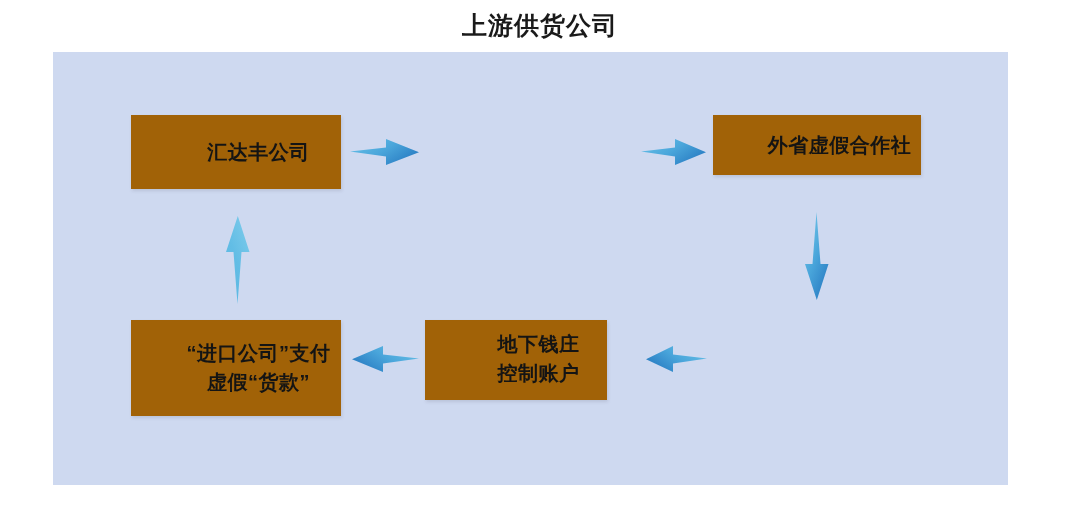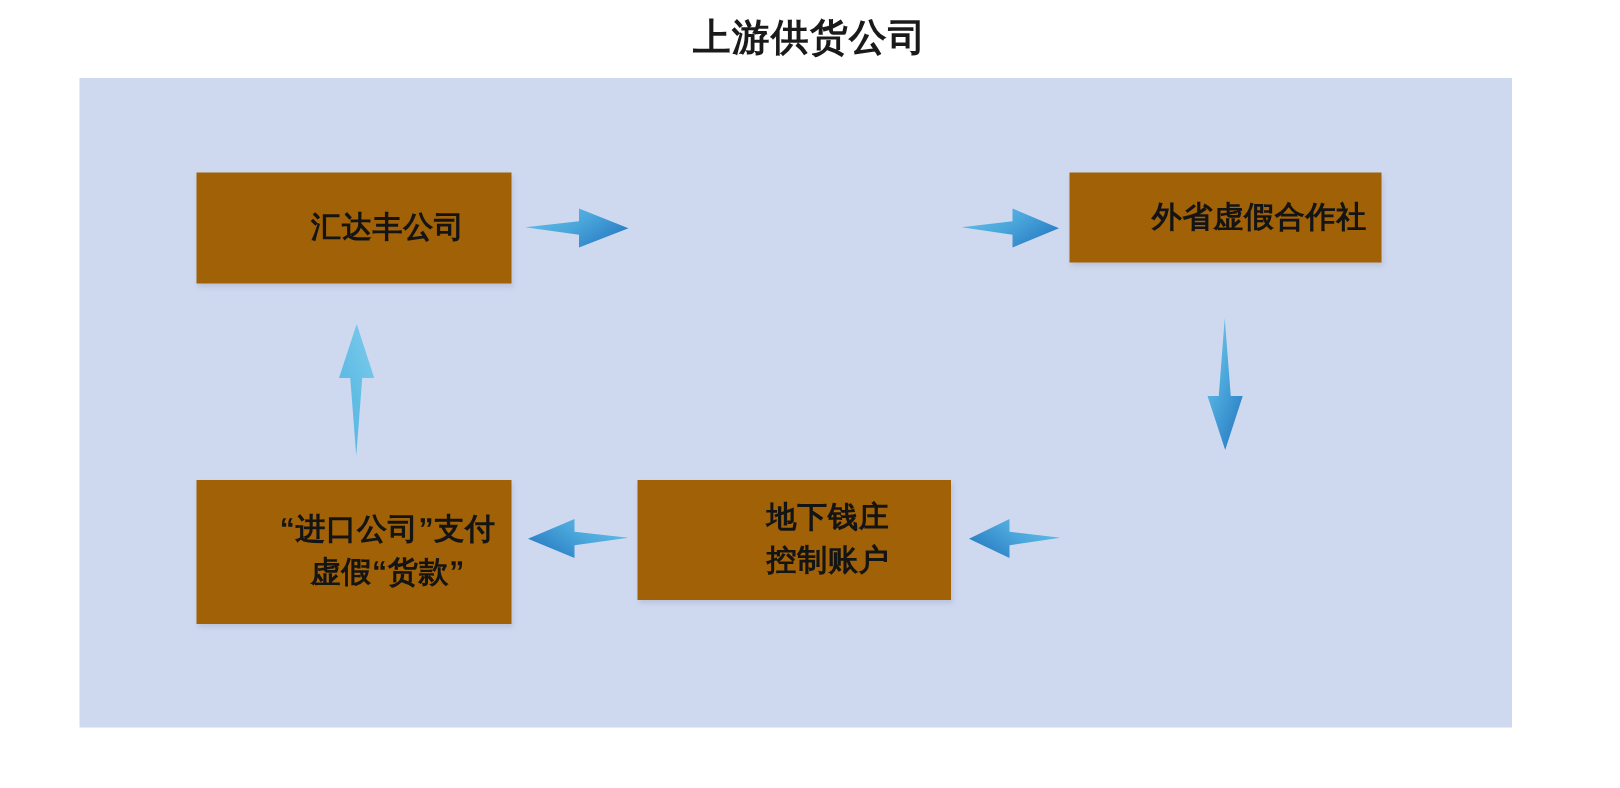--- a/index.html
+++ b/index.html
@@ -60,21 +60,21 @@
     white-space: pre-line;
     display: block;
   }
 
   
   #node-0 { left: 78px;  top: 63px;  width: 210px; height: 74px; }
   #node-1 { left: 372px; top: 63px;  width: 208px; height: 74px; }
   #node-2 { left: 660px; top: 63px;  width: 208px; height: 60px; }
   
   #node-3 { left: 78px;  top: 268px; width: 210px; height: 96px; }
-  #node-4 { left: 372px; top: 268px; width: 209px; height: 80px; }
+  #node-4 { left: 372px; top: 268px; width: 182px; height: 80px; font-family: Liberation Mono, monospace; }
   #node-5 { left: 657px; top: 268px; width: 211px; height: 80px; }
 
   
   .arrow {
     position: absolute;
   }
   .arrow svg { display: block; }
 
   #arrow-0 { left: 297px; top: 80px;  width: 70px; height: 40px; }
   #arrow-1 { left: 588px; top: 80px;  width: 66px; height: 40px; }

